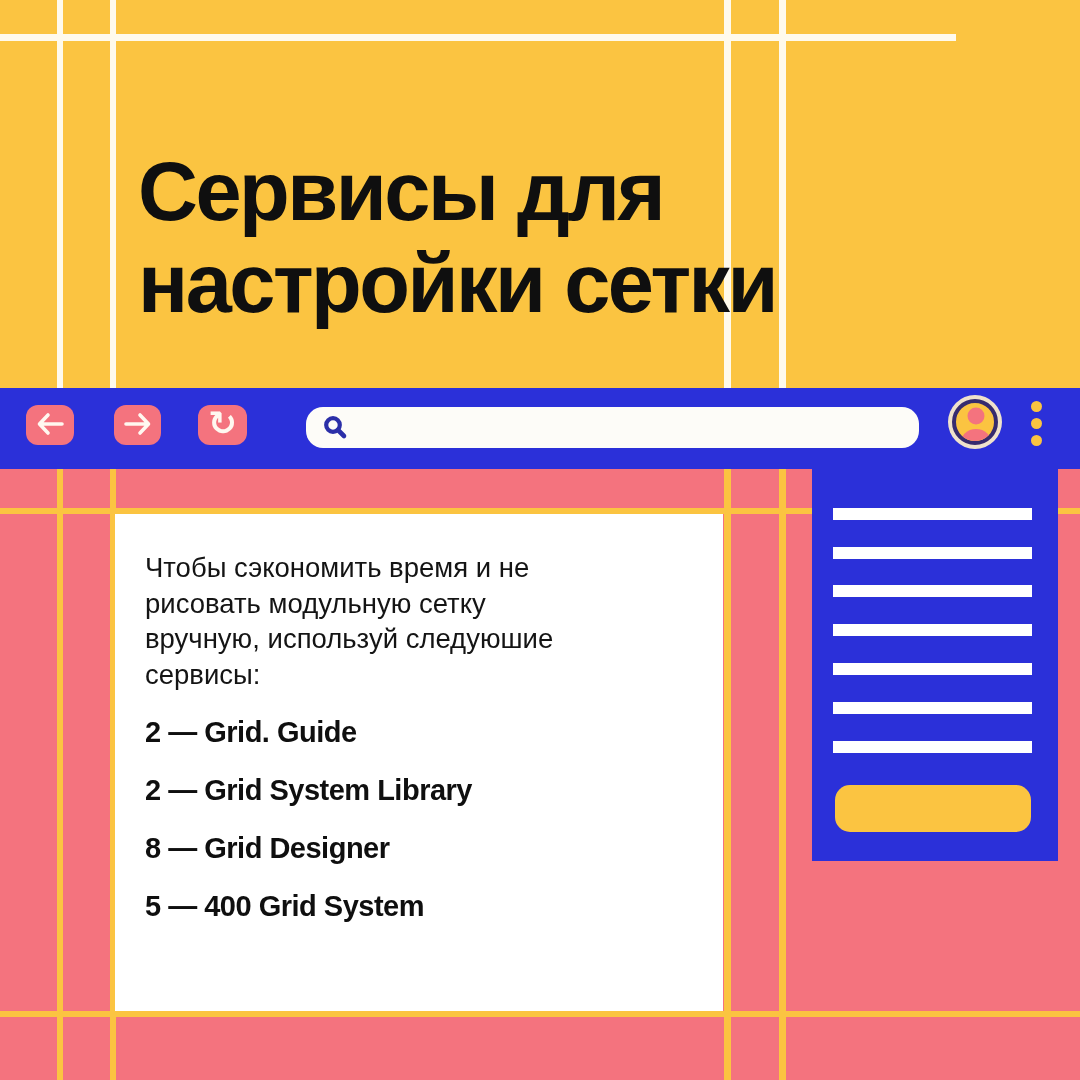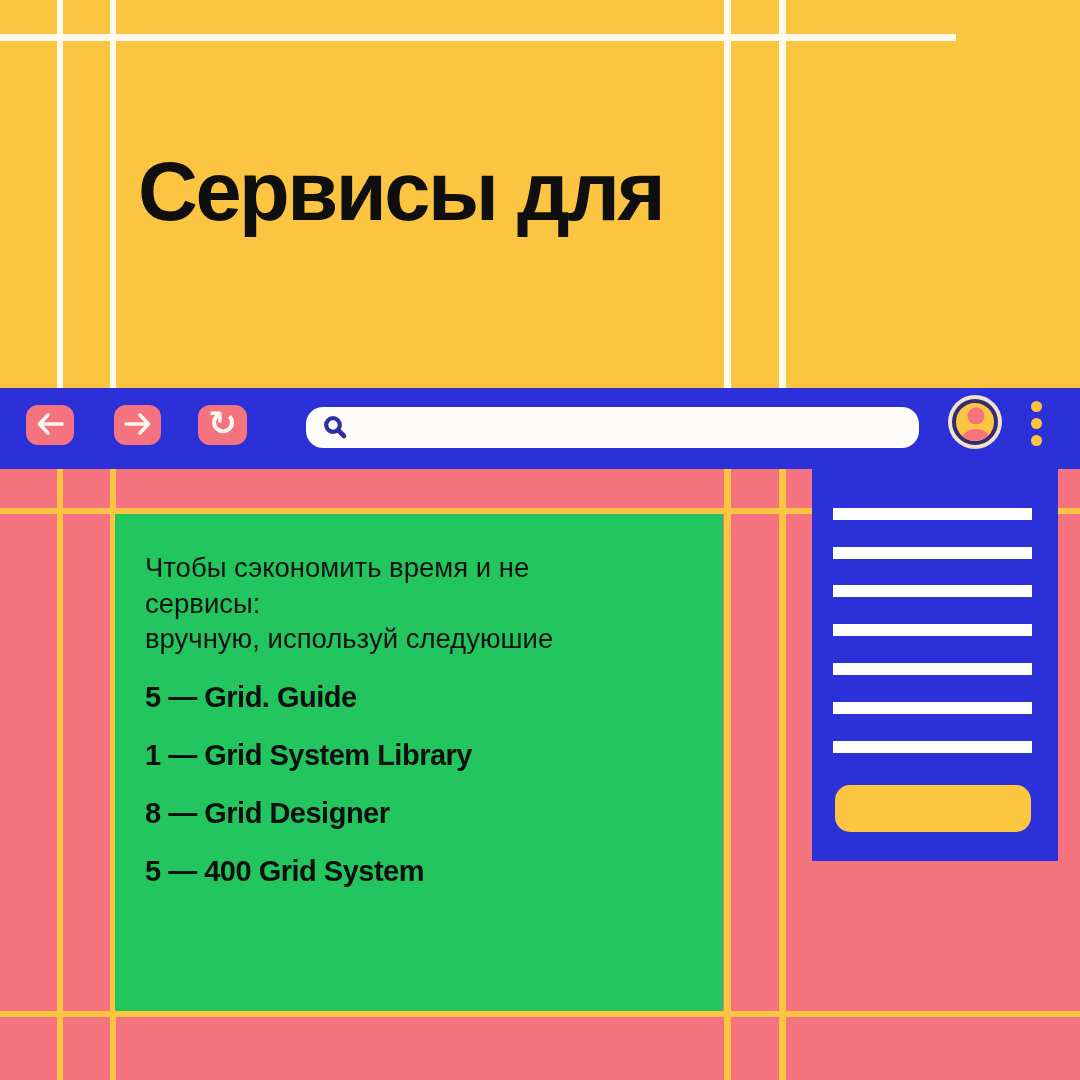--- a/index.html
+++ b/index.html
@@ -56,21 +56,21 @@
   .section-bottom{position:absolute;left:0;top:469px;width:1080px;height:611px;background:#F4737E;}
   .section-bottom .gline{background:#FBC441;}
   .section-bottom .v1{left:57px;width:6px;}
   .section-bottom .v2{left:110px;width:6px;}
   .section-bottom .v3{left:724px;width:7px;}
   .section-bottom .v4{left:779px;width:7px;}
   .section-bottom .h2{left:0;top:39px;width:100%;height:6px;}
   .section-bottom .h3{left:0;top:542px;width:100%;height:6px;}
   
   .card{
-    position:absolute;left:115px;top:45px;width:608px;height:497px;background:#22c55e;
+    position:absolute;left:115px;top:45px;width:608px;height:497px;background:#ffffff;
     z-index:2;box-sizing:border-box;padding:36px 20px 8px 30px;
   }
   .para-line{font-size:27.5px;line-height:35.5px;color:#141414;}
   .service-list{margin-top:25px;}
   .service-item{
     font-size:29px;line-height:30px;font-weight:bold;color:#0F0F0F;margin-bottom:28px;
     letter-spacing:-0.5px;
   }
   
   .side-panel{position:absolute;left:812px;top:0;width:246px;height:392px;background:#2B30D9;z-index:2;}
@@ -86,20 +86,21 @@
 <div class="canvas">
 
   <div class="section-top">
     <div class="gline v v1"></div>
     <div class="gline v v2"></div>
     <div class="gline v v3"></div>
     <div class="gline v v4"></div>
     <div class="gline h1"></div>
     <div class="title">
       <div>Сервисы для</div>
+      <div>настройки сетки</div>
     </div>
   </div>
 
   <div class="toolbar">
     <button class="nav-btn btn-back">
       <span>
         <svg width="32" height="26" viewBox="0 0 32 26" fill="none">
           <path d="M28 13 H6 M14 4 L5.5 13 L14 22" stroke="#FFF8F0" stroke-width="3.6" stroke-linecap="round" stroke-linejoin="round"></path>
         </svg>
       </span>
@@ -147,26 +148,27 @@
     <div class="gline v v1"></div>
     <div class="gline v v2"></div>
     <div class="gline v v3"></div>
     <div class="gline v v4"></div>
     <div class="gline h2"></div>
     <div class="gline h3"></div>
 
     <div class="card">
       <div>
         <div class="para-line">Чтобы сэкономить время и не</div>
+        <div class="para-line">рисовать модульную сетку</div>
+        <div class="para-line">вручную, используй следуюшие</div>
         <div class="para-line">сервисы:</div>
-        <div class="para-line">вручную, используй следуюшие</div>
       </div>
       <div class="service-list">
-        <div class="service-item">5 — Grid. Guide</div>
-        <div class="service-item">1 — Grid System Library</div>
+        <div class="service-item">2 — Grid. Guide</div>
+        <div class="service-item">2 — Grid System Library</div>
         <div class="service-item">8 — Grid Designer</div>
         <div class="service-item">5 — 400 Grid System</div>
       </div>
     </div>
 
     <div class="side-panel">
       <div class="skel" style="top:39px"></div>
       <div class="skel" style="top:78px"></div>
       <div class="skel" style="top:116px"></div>
       <div class="skel" style="top:155px"></div>

